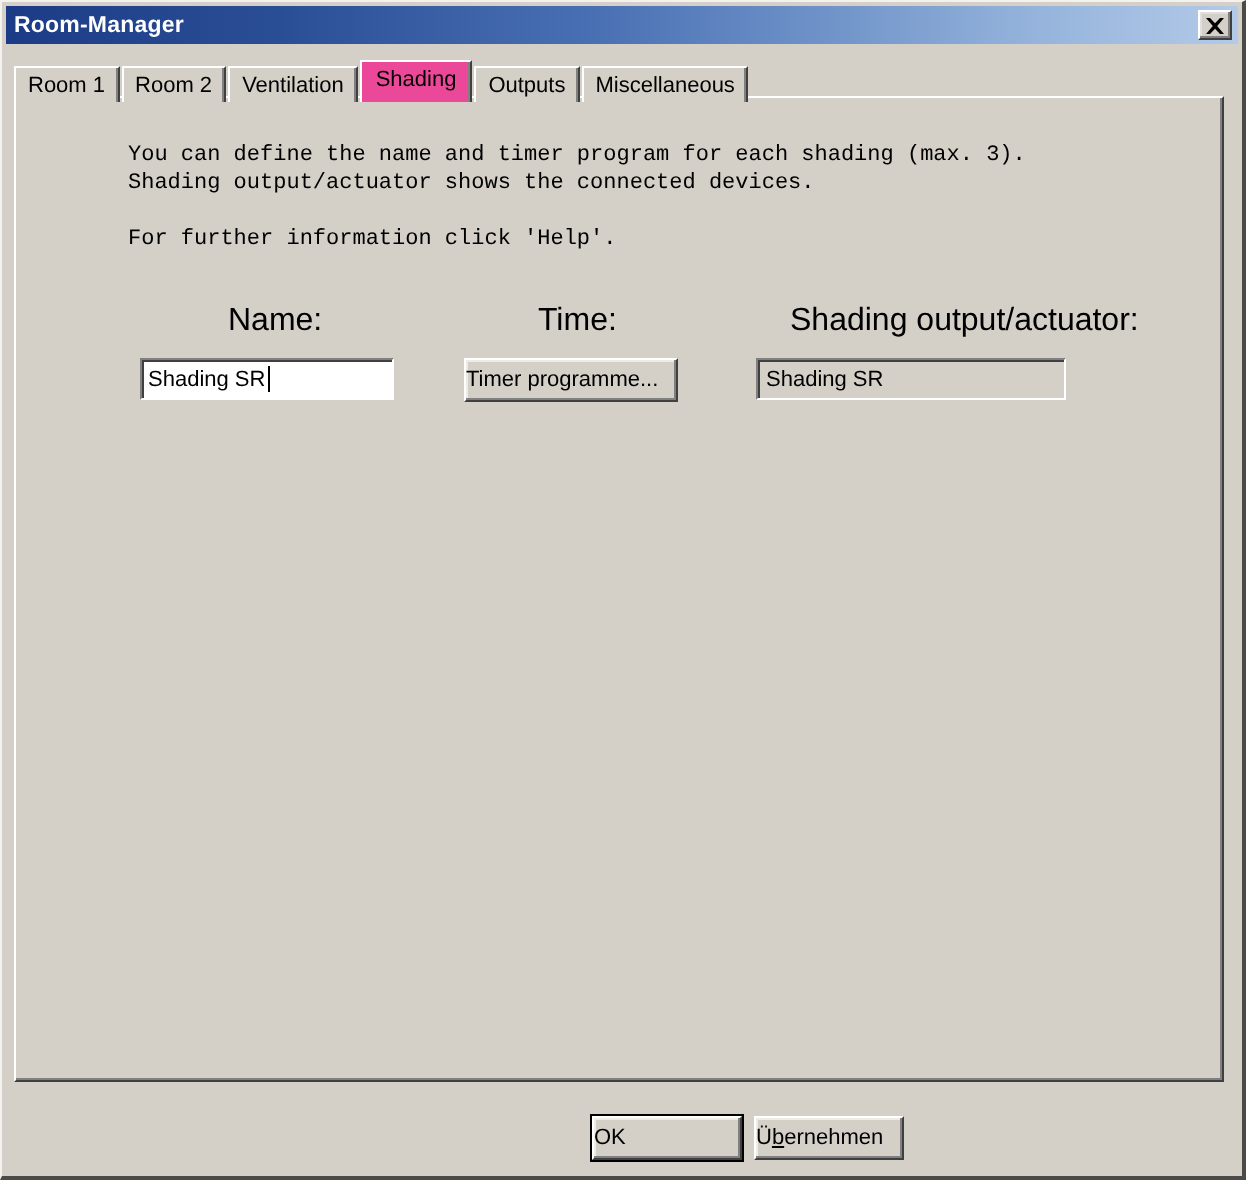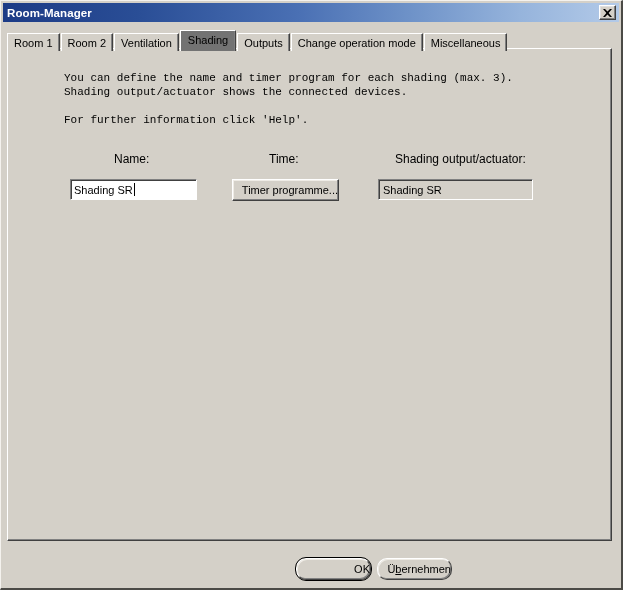--- a/index.html
+++ b/index.html
@@ -87,21 +87,21 @@
     font-size: 11px;
     white-space: nowrap;
     position: relative;
     cursor: default;
     box-shadow: inset -1px 0 0 #808080;
   }
   .tab.selected {
     height: 21px;
     margin-top: 0;
     padding: 0 7px 2px 7px;
-    background: #737373;
+    background: #ec4899;
     border-top: 1px solid #ffffff;
     border-left: 1px solid #ffffff;
     border-right: 1px solid #404040;
     z-index: 5;
     box-shadow: inset -1px 0 0 #808080;
   }
 
   
   #tabpanel {
     position: absolute;
@@ -122,21 +122,21 @@
     font-size: 11px;
     line-height: 14px;
     white-space: pre;
     color: #000;
     font-family: Liberation Mono, monospace;
   }
 
   
   .field-label {
     position: absolute;
-    font-size: 12px;
+    font-size: 16px;
     white-space: nowrap;
     color: #000;
   }
   #label-name { left: 106px; top: 103px; }
   #label-time { left: 261px; top: 103px; }
   #label-output { left: 387px; top: 103px; }
 
   
   .sunken {
     position: absolute;
@@ -188,40 +188,40 @@
     border-top: 1px solid #ffffff;
     border-left: 1px solid #ffffff;
     border-right: 1px solid #404040;
     border-bottom: 1px solid #404040;
     box-shadow: inset -1px -1px 0 #808080, inset 1px 1px 0 #efece6;
     font-family: "Liberation Sans", sans-serif;
     font-size: 11px;
     color: #000;
     display: flex;
     align-items: center;
-    justify-content: flex-end;
+    justify-content: flex-start;
     white-space: nowrap;
     cursor: default;
     padding: 0;
   }
   #timer-button {
     position: absolute;
     left: 224px; top: 130px;
     width: 107px; height: 22px;
   }
 
   
   #buttonbar {
     position: absolute;
     left: 295px; top: 557px;
     height: 22px;
     display: flex;
     gap: 6px;
   }
-  #buttonbar .btn { width: 75px; height: 22px; border-radius: 10px; }
+  #buttonbar .btn { width: 75px; height: 22px; }
   #btn-ok {
     position: relative;
     outline: 1px solid #000000;
     outline-offset: 0px;
   }
   .accel { text-decoration: underline; }
 </style>
 </head>
 <body>
 
@@ -247,23 +247,20 @@
     <div class="tab">
         <span>Ventilation</span>
       </div>
     <div class="tab selected">
         <span>Shading</span>
       </div>
     <div class="tab">
         <span>Outputs</span>
       </div>
     <div class="tab">
-        <span>Change operation mode</span>
-      </div>
-    <div class="tab">
         <span>Miscellaneous</span>
       </div>
   </div>
 
   <div id="tabpanel">
 
     <div id="description"><span>You can define the name and timer program for each shading (max. 3).</span>
 <span>Shading output/actuator shows the connected devices.</span>
 
 <span>For further information click 'Help'.</span></div>

